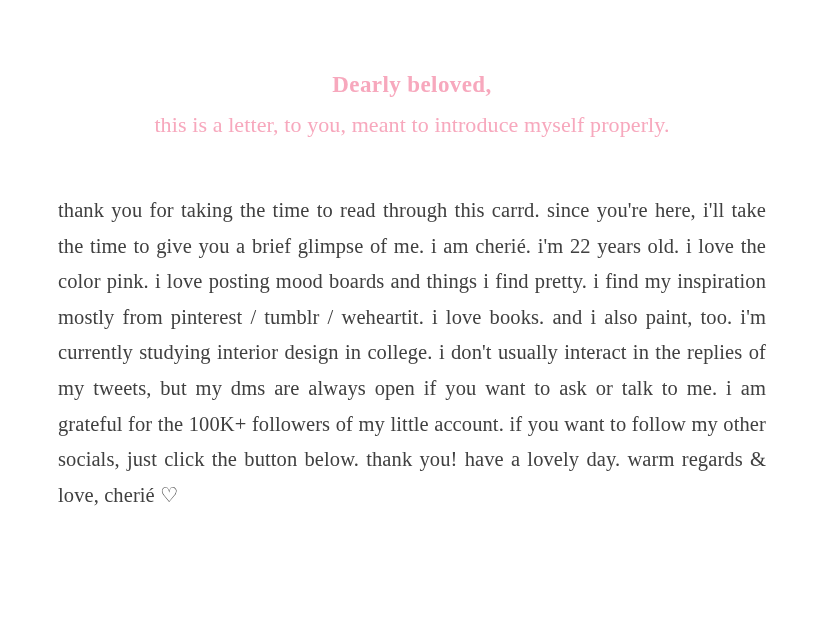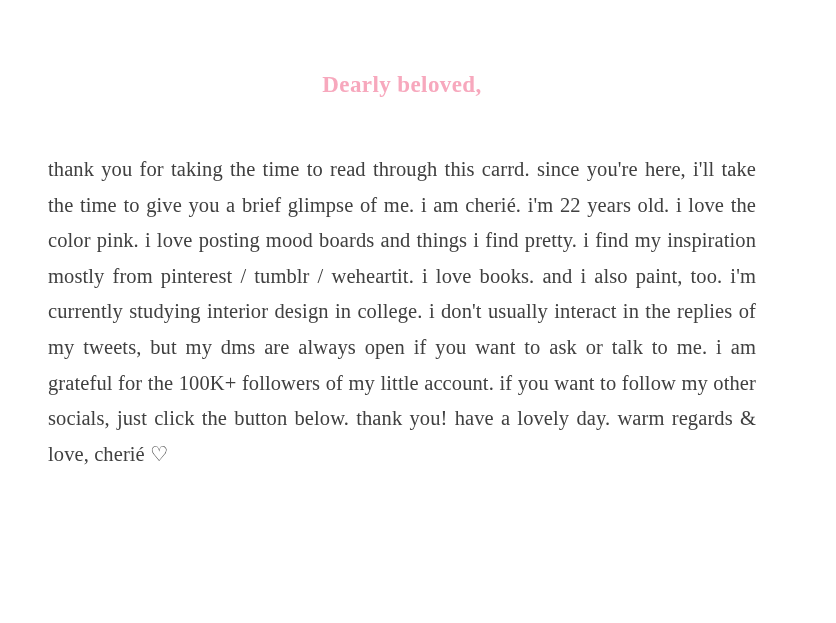--- a/index.html
+++ b/index.html
@@ -15,21 +15,21 @@
   }
   .page {
     width: 836px;
     height: 623px;
     position: relative;
     box-sizing: border-box;
     padding: 0;
   }
   .letter {
     position: absolute;
-    left: 48px;
+    left: 58px;
     top: 68px;
     width: 708px;
   }
   .heading {
     text-align: center;
     color: #f7a8bd;
     font-family: "Liberation Serif", serif;
   }
   .heading-line-1 {
     font-size: 23px;
@@ -58,16 +58,17 @@
     letter-spacing: 0.1px;
   }
 </style>
 </head>
 <body>
 
 <div class="page">
   <div class="letter">
     <div class="heading">
       <p class="heading-line-1">Dearly beloved,</p>
+      <p class="heading-line-2">this is a letter, to you, meant to introduce myself properly.</p>
     </div>
     <p class="body-text">thank you for taking the time to read through this carrd. since you're here, i'll take the time to give you a brief glimpse of me. i am cherié. i'm 22 years old. i love the color pink. i love posting mood boards and things i find pretty. i find my inspiration mostly from pinterest / tumblr / weheartit. i love books. and i also paint, too. i'm currently studying interior design in college. i don't usually interact in the replies of my tweets, but my dms are always open if you want to ask or talk to me. i am grateful for the 100K+ followers of my little account. if you want to follow my other socials, just click the button below. thank you! have a lovely day. warm regards &amp; love, cherié ♡</p>
   </div>
 </div>
 
 </body></html>

